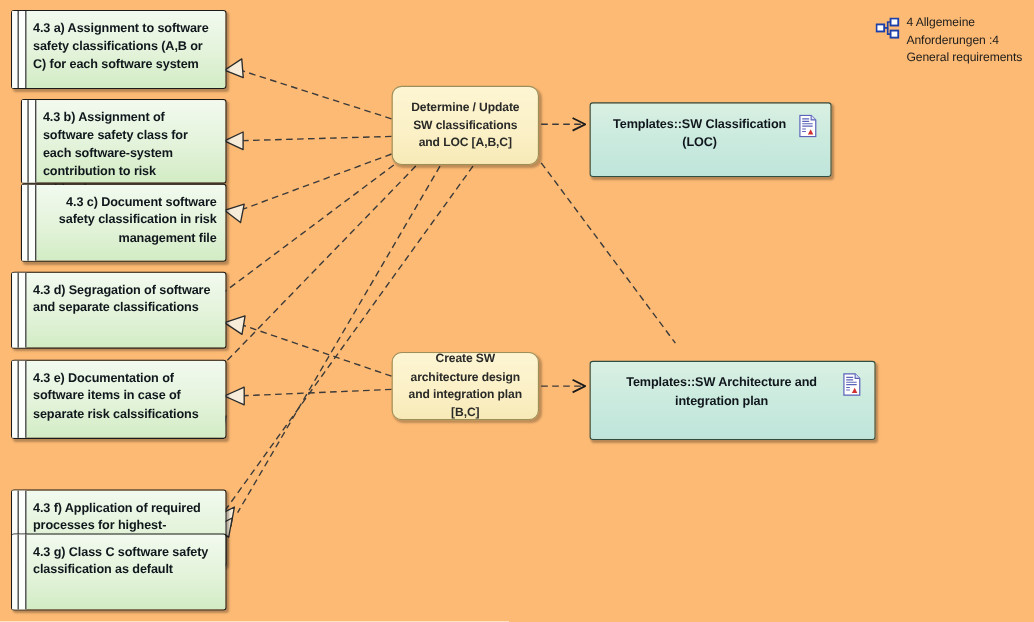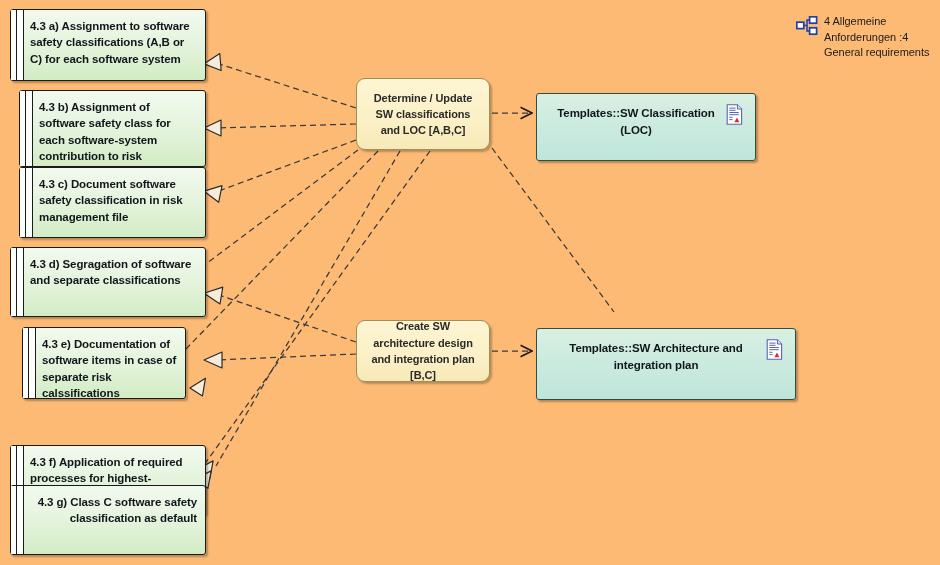--- a/index.html
+++ b/index.html
@@ -196,41 +196,41 @@
   <div class="req" style="left:10px; top:9px; width:196px; height:72px;">
     <div class="gutter"></div>
     <div class="reqtext">4.3 a) Assignment to software safety classifications (A,B or C) for each software system</div>
   </div>
 
   <div class="req" style="left:19px; top:90px; width:187px; height:77px;">
     <div class="gutter"></div>
     <div class="reqtext">4.3 b) Assignment of software safety class for each software-system contribution to risk mitigation</div>
   </div>
 
-  <div class="req" style="left:19px; top:167px; width:187px; height:71px;">
+  <div class="req" style="left:19px; top:167px; width:187px; height:71px;text-align:right;">
     <div class="gutter"></div>
     <div class="reqtext">4.3 c) Document software safety classification in risk management file</div>
   </div>
 
   <div class="req" style="left:10px; top:247px; width:196px; height:70px;">
     <div class="gutter"></div>
     <div class="reqtext">4.3 d) Segragation of software and separate classifications</div>
   </div>
 
-  <div class="req" style="left:22px; top:327px; width:164px; height:72px;">
+  <div class="req" style="left:10px; top:327px; width:196px; height:72px;">
     <div class="gutter"></div>
     <div class="reqtext">4.3 e) Documentation of software items in case of separate risk calssifications</div>
   </div>
 
   <div class="req" style="left:10px; top:397px; width:196px; height:70px;margin-top:48px;">
     <div class="gutter"></div>
     <div class="reqtext">4.3 f) Application of required processes for highest-classified software item</div>
   </div>
 
-  <div class="req" style="left:10px; top:485px; width:196px; height:70px;text-align:right;">
+  <div class="req" style="left:10px; top:485px; width:196px; height:70px;">
     <div class="gutter"></div>
     <div class="reqtext">4.3 g) Class C software safety classification as default</div>
   </div>
 
   <div class="activity" style="left:356px; top:78px; width:134px; height:72px;">
     <div class="acttext">Determine / Update SW classifications and LOC [A,B,C]</div>
   </div>
 
   <div class="activity" style="left:356px; top:320px; width:134px; height:62px;">
     <div class="acttext">Create SW architecture design and integration plan [B,C]</div>

